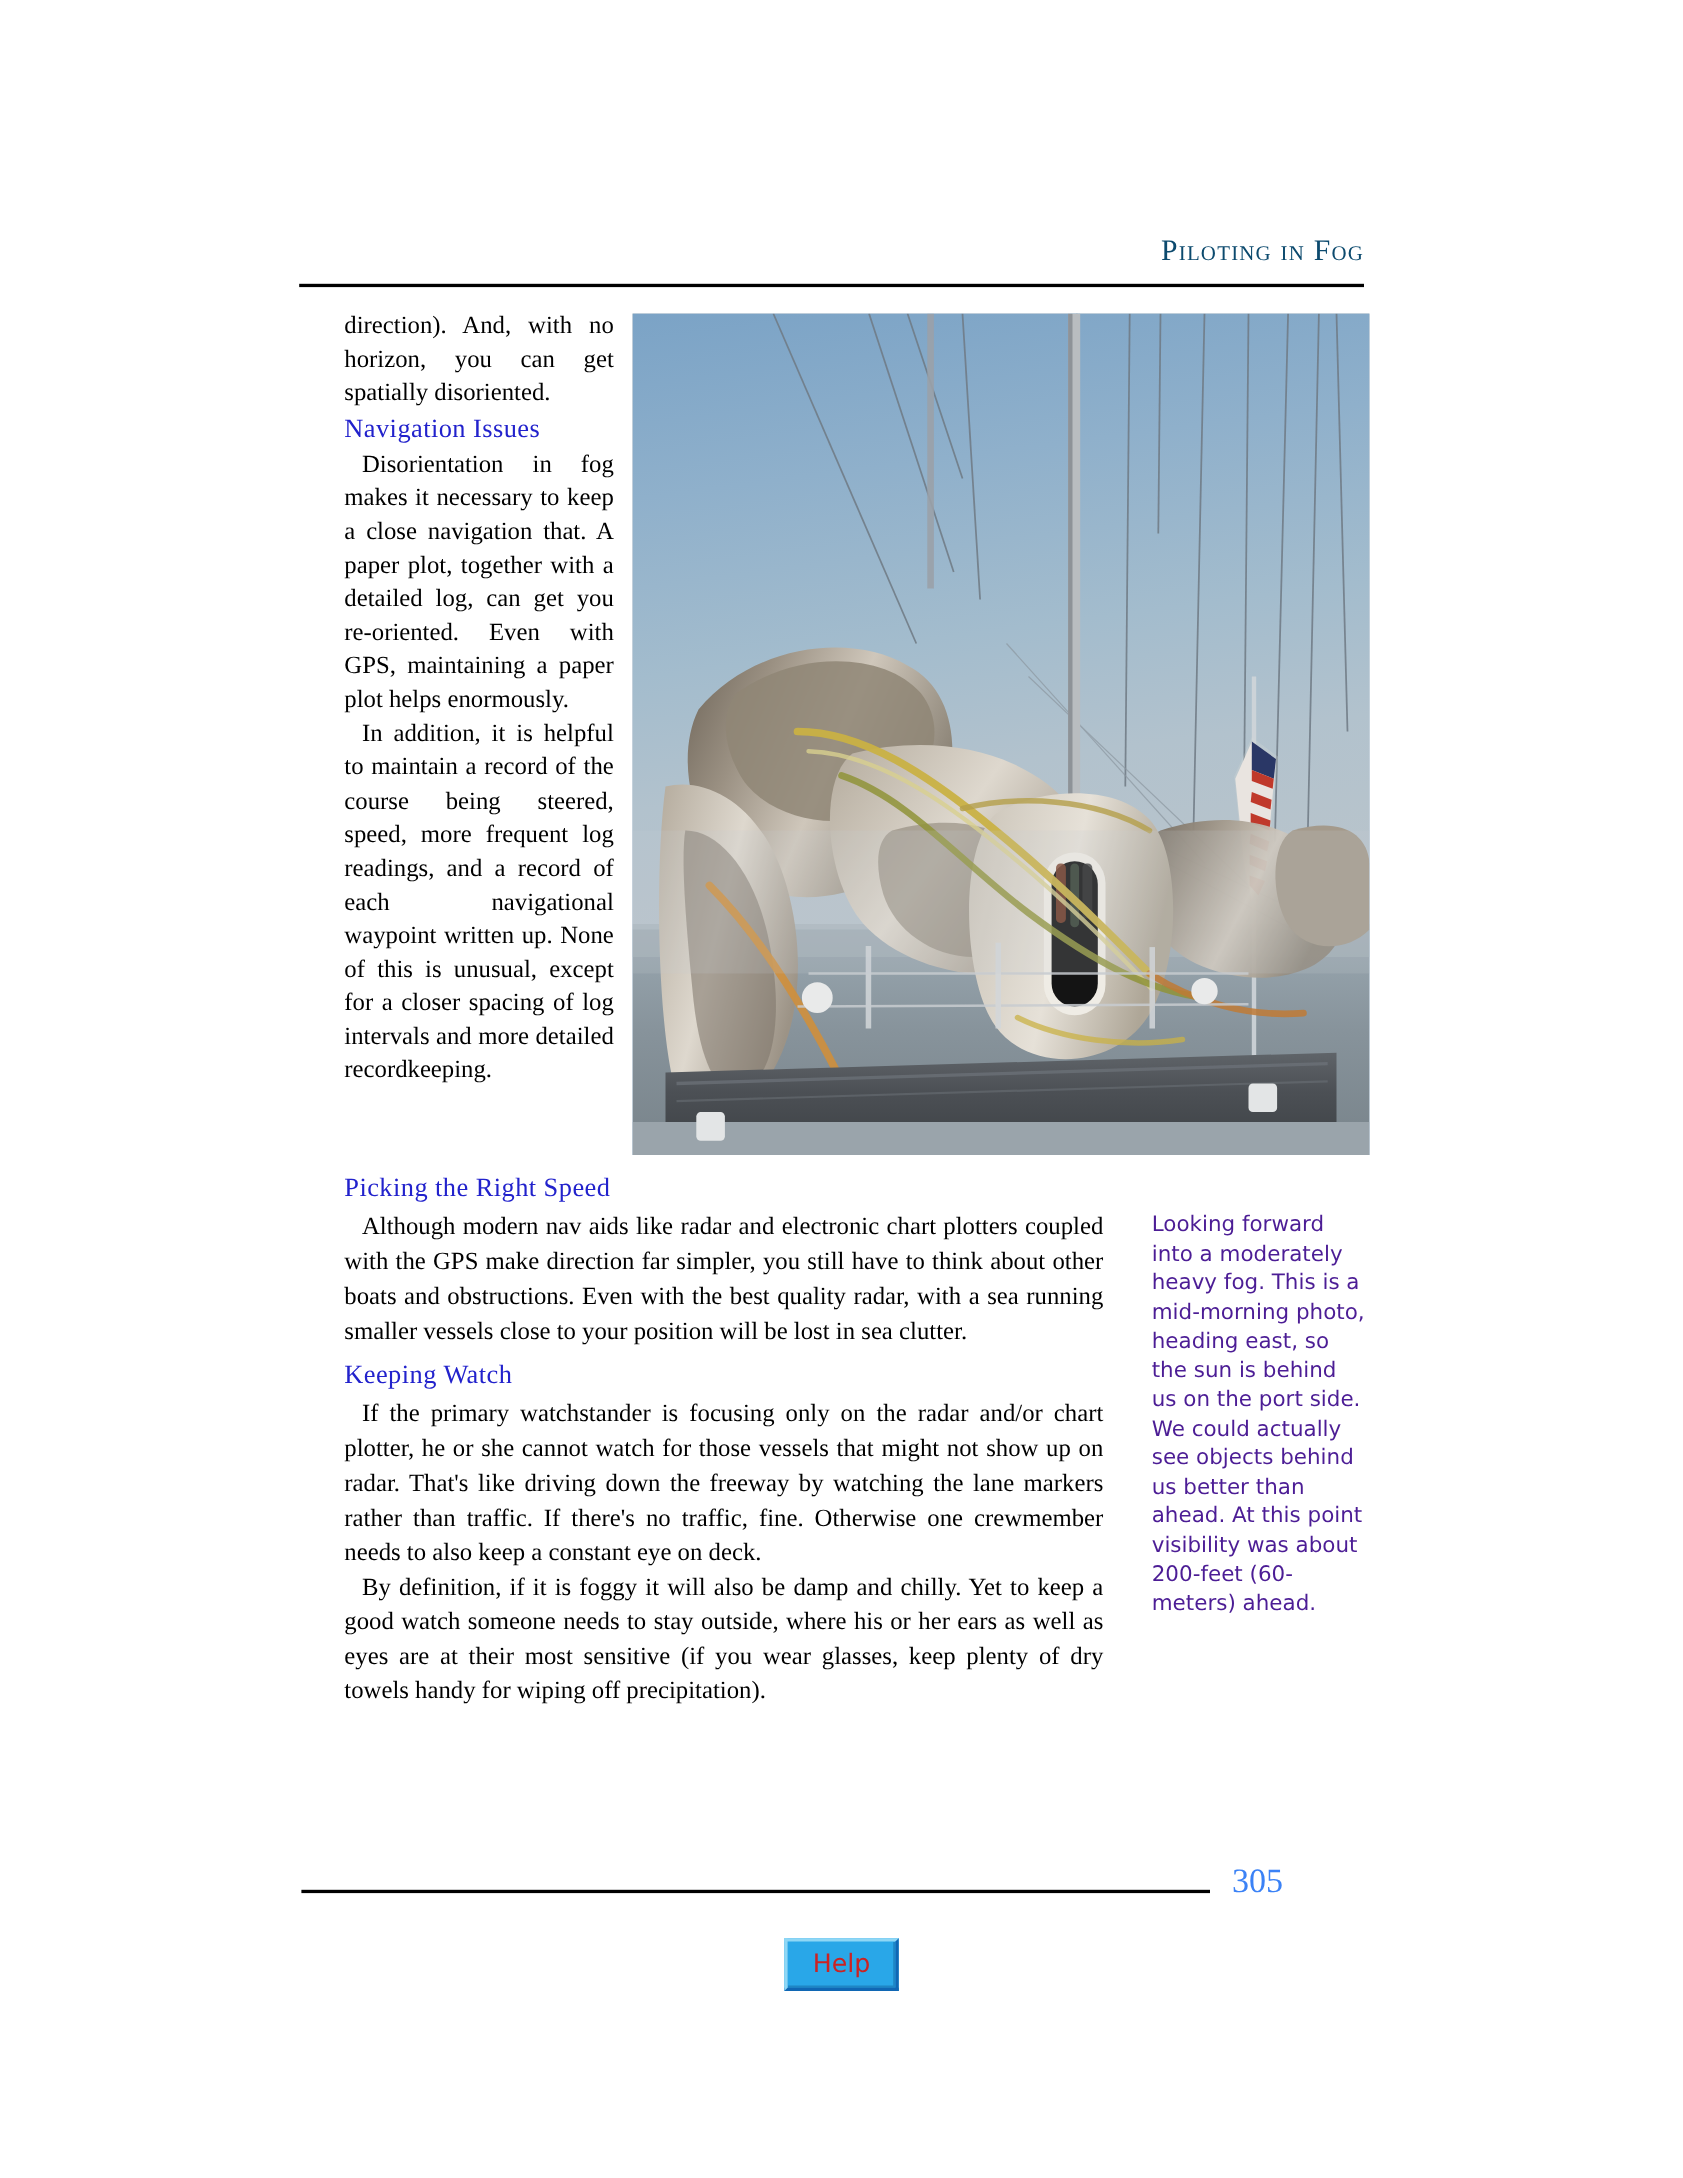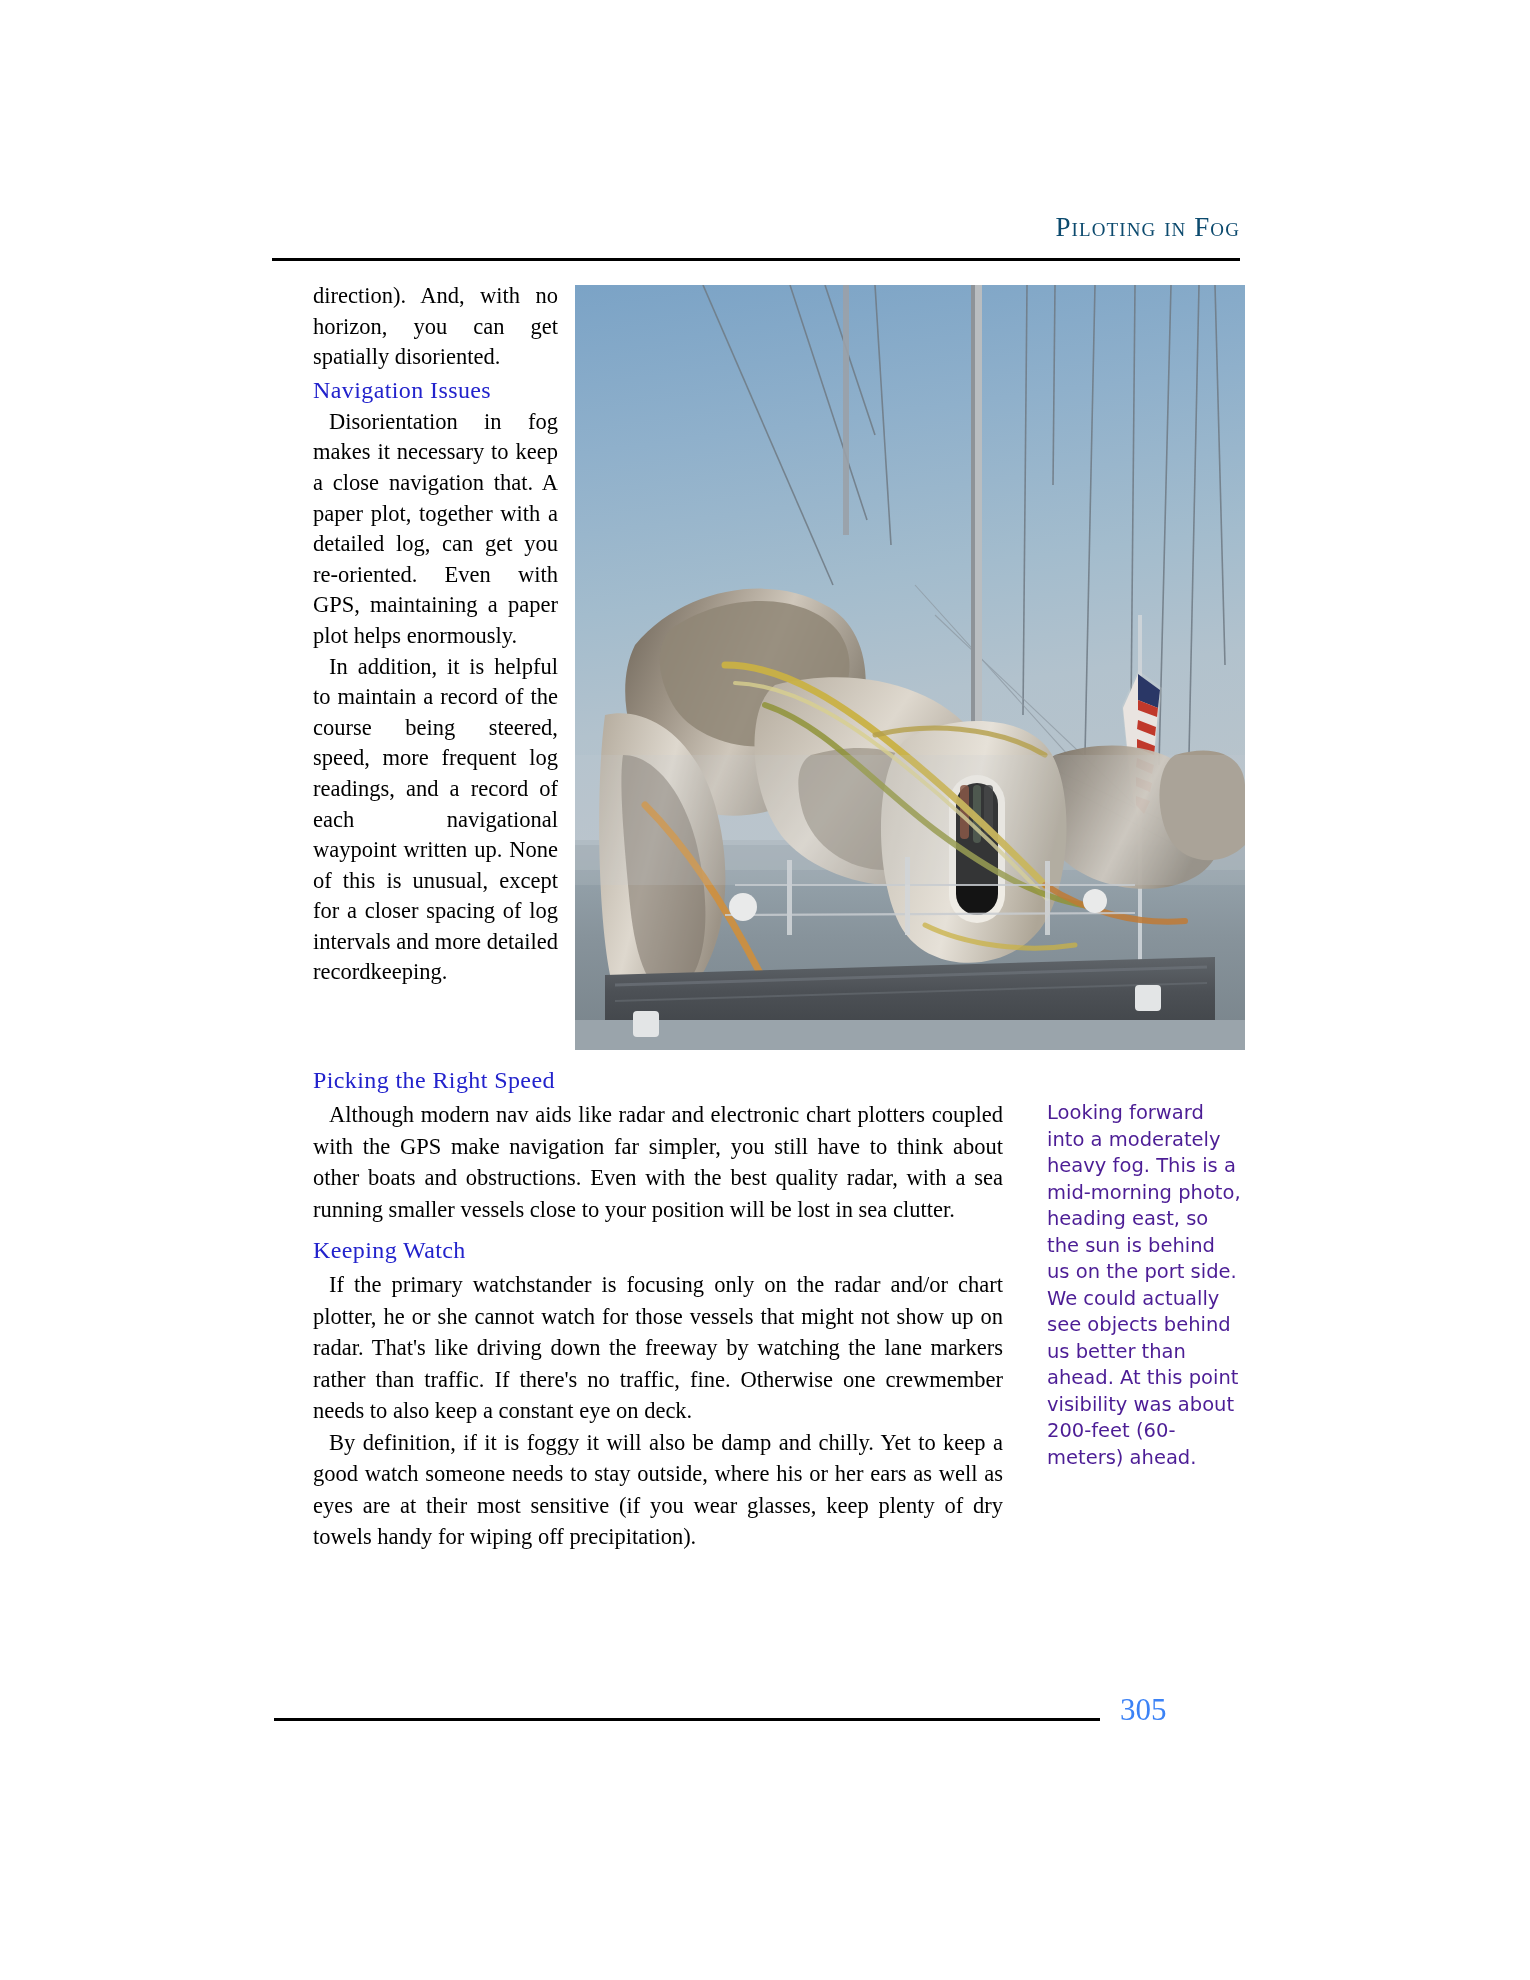--- a/index.html
+++ b/index.html
@@ -318,25 +318,28 @@
 
   <div class="col-left">
     <p>direction). And, with no horizon, you can get spatially disoriented.</p>
     <p class="heading">Navigation Issues</p>
     <p class="indent">Disorientation in fog makes it necessary to keep a close navigation that. A paper plot, together with a detailed log, can get you re-oriented. Even with GPS, maintaining a paper plot helps enormously.</p>
     <p class="indent">In addition, it is helpful to maintain a record of the course being steered, speed, more frequent log readings, and a record of each navigational waypoint written up. None of this is unusual, except for a closer spacing of log intervals and more detailed recordkeeping.</p>
   </div>
 
   <div class="fullwidth">
     <p class="heading first">Picking the Right Speed</p>
-    <p class="indent">Although modern nav aids like radar and electronic chart plotters coupled with the GPS make navigation far simpler, you still have to think about other boats and obstructions. Even with the best quality radar, with a sea running smaller vessels close to your position will be lost in sea clutter.</p>
+    <p class="indent">Although modern nav aids like radar and electronic chart plotters coupled with the GPS make direction far simpler, you still have to think about other boats and obstructions. Even with the best quality radar, with a sea running smaller vessels close to your position will be lost in sea clutter.</p>
     <p class="heading">Keeping Watch</p>
     <p class="indent">If the primary watchstander is focusing only on the radar and/or chart plotter, he or she cannot watch for those vessels that might not show up on radar. That's like driving down the freeway by watching the lane markers rather than traffic. If there's no traffic, fine. Otherwise one crewmember needs to also keep a constant eye on deck.</p>
     <p class="indent">By definition, if it is foggy it will also be damp and chilly. Yet to keep a good watch someone needs to stay outside, where his or her ears as well as eyes are at their most sensitive (if you wear glasses, keep plenty of dry towels handy for wiping off precipitation).</p>
   </div>
 
   <div class="caption">Looking forward into a moderately heavy fog. This is a mid-morning photo, heading east, so the sun is behind us on the port side. We could actually see objects behind us better than ahead. At this point visibility was about 200-feet (60-meters) ahead.</div>
 
   <div class="foot-rule"></div>
   <div class="folio">305</div>
 
+  <div class="help-wrap">
+    <button class="help-btn">Help</button>
+  </div>
 
 </div>
 
 </body></html>

